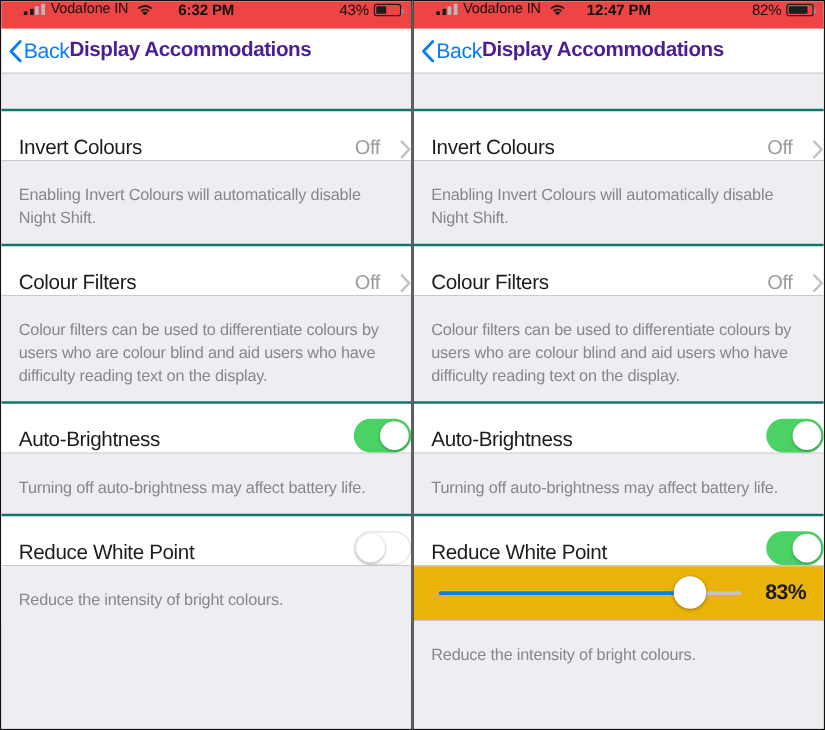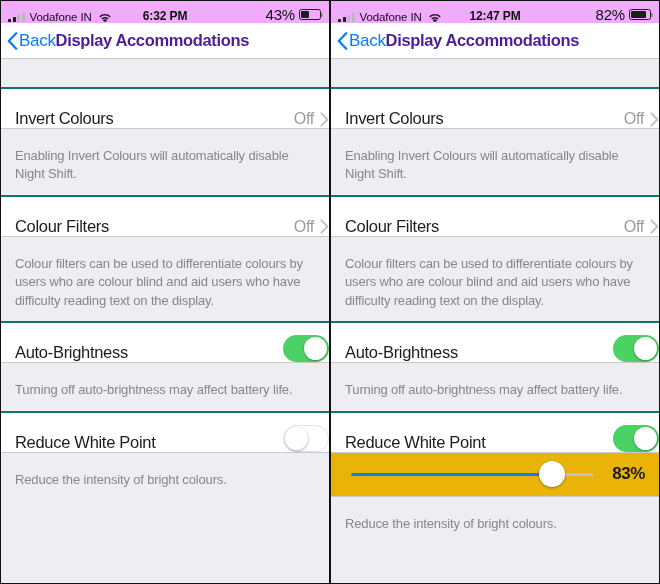--- a/index.html
+++ b/index.html
@@ -20,45 +20,45 @@
     border: 1.5px solid #111111;
     position: relative;
     overflow: hidden;
   }
   .panel.left  { border-right-width: 1px; }
   .panel.right { border-left-width: 1px; }
 
   
   .statusbar {
     height: 22px;
-    background: #f0abfc;
-    display: flex;
-    align-items: flex-end;
-    padding: 0 8px 0 7px;
+    background: #ef4444;
+    display: flex;
+    align-items: flex-start;
+    padding: 0 8px 0 18px;
     position: relative;
   }
   .sb-left { display: flex; align-items: center; gap: 5px; }
   .signal { display: flex; align-items: flex-end; gap: 1.5px; height: 10px; }
   .signal i { display: block; width: 3px; background: #1d1d1f; border-radius: 0.5px; }
   .signal i.b1 { height: 3.5px; }
   .signal i.b2 { height: 5.5px; }
   .signal i.b3 { height: 7.5px; background: #b8b8bd; }
   .signal i.b4 { height: 9.5px; background: #b8b8bd; }
   .carrier { font-size: 11.5px; color: #111; letter-spacing: -0.1px; }
   .wifi { position: relative; width: 13px; height: 10px; margin-left: 1px; }
   .wifi svg { display: block; }
   .sb-time {
     position: absolute; left: 0; right: 0; text-align: center;
     font-size: 12px; font-weight: bold; color: #111; letter-spacing: -0.1px;
   }
   .sb-right {
     margin-left: auto; display: flex; align-items: center; gap: 4px;
     position: relative; z-index: 2;
   }
-  .batt-pct { font-size: 15px; color: #111; letter-spacing: -0.2px; }
+  .batt-pct { font-size: 12px; color: #111; letter-spacing: -0.2px; }
   .batt {
     width: 22px; height: 10.5px;
     border: 1px solid #1d1d1f;
     border-radius: 2.5px;
     padding: 1px;
     position: relative;
   }
   .batt::after {
     content: ""; position: absolute; right: -3px; top: 3px;
     width: 1.8px; height: 4px; background: #8e8e93; border-radius: 0 1px 1px 0;
@@ -96,21 +96,21 @@
     display: flex;
     align-items: flex-end;
     padding: 0 0 0 14px;
     border-top: 2px solid #0f766e;
     border-bottom: 1px solid #c9c9ce;
   }
   .row-label {
     font-size: 16.5px; color: #1c1c1e; letter-spacing: -0.3px;
   }
   .row-right {
-    margin-left: auto; display: flex; align-items: center; gap: 6px;
+    margin-left: auto; display: flex; align-items: center; gap: 16px;
   }
   .row-value { font-size: 16px; color: #9a9aa0; letter-spacing: -0.3px; }
   .chev-right { width: 9px; height: 15px; flex: none; }
 
   .footnote {
     background: #eeeef2;
     padding: 18px 14px 11px 14px;
     font-size: 13px;
     line-height: 1.42;
     color: #86868b;

